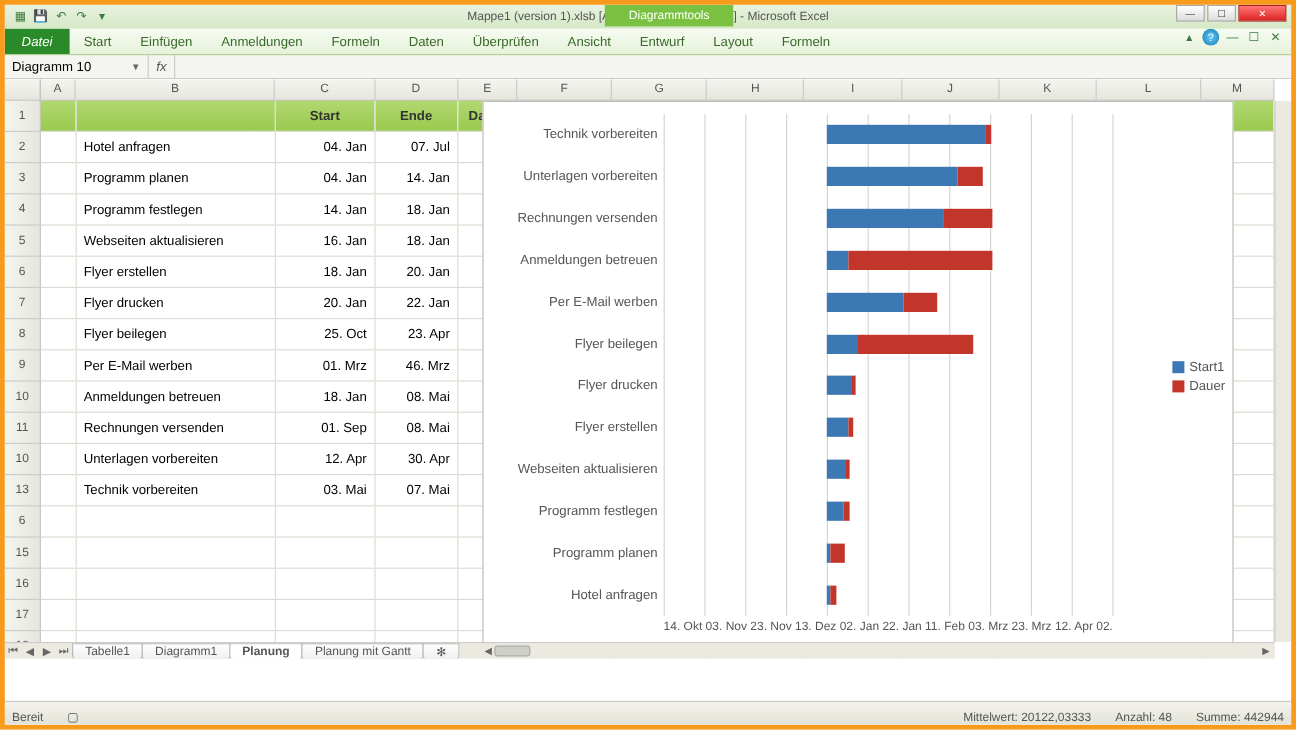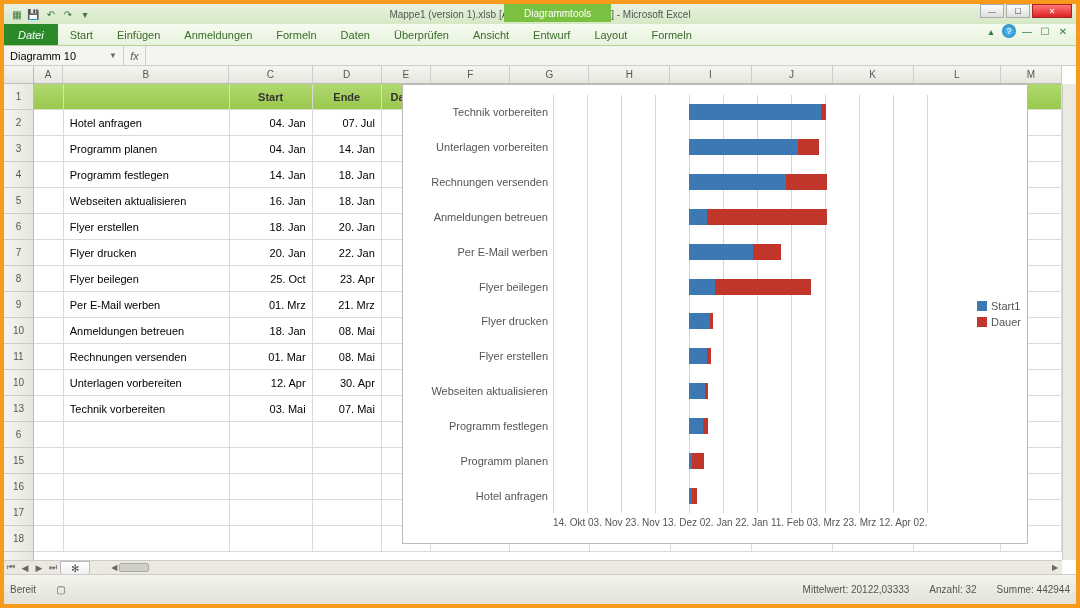--- a/index.html
+++ b/index.html
@@ -66,21 +66,21 @@
 .hscroll-area .nav span { width: 14px; text-align: center; font-size: 9px; color: #666; }
 .sheet-tab { font-size: 10px; padding: 0 10px; border: 1px solid #bbb; border-bottom: none; background: linear-gradient(#fff,#eee); height: 14px; display: flex; align-items: center; border-radius: 0 0 4px 4px; margin-right: -1px; color: #555; }
 .sheet-tab.active { background: #fff; font-weight: bold; }
 .hscroll-track { flex: 1; margin-left: 20px; position: relative; }
 .hscroll-track .thumb { position: absolute; left: 10px; width: 30px; top: 2px; bottom: 2px; background: #cfcfc7; border: 1px solid #aaa; border-radius: 2px; }
 .hscroll-track .arrow { position: absolute; top: 0; bottom: 0; width: 14px; display: flex; align-items: center; justify-content: center; font-size: 8px; color: #666; }
 .hscroll-track .arrow.l { left: -2px; }
 .hscroll-track .arrow.r { right: 0; }
 
 
-.status { height: 30px; background: linear-gradient(#f4f4ec,#e2e2d8); border-top: 1px solid #ccc; font-size: 10px; color: #555; display: flex; align-items: center; padding: 0 6px; gap: 20px; }
+.status { height: 20px; background: linear-gradient(#f4f4ec,#e2e2d8); border-top: 1px solid #ccc; font-size: 10px; color: #555; display: flex; align-items: flex-end; padding: 0 6px; gap: 20px; margin-top: 35px; }
 .status .spacer { flex: 1; }
 </style>
 </head>
 <body>
 
 <div class="titlebar">
   <div class="qat">
     <span class="qat-icon">▦</span>
     <span class="qat-icon">💾</span>
     <span class="qat-icon">↶</span>
@@ -283,21 +283,21 @@
         <div class="cell" style="width: 82px;"></div>
         <div class="cell" style="width: 82px;"></div>
         <div class="cell" style="width: 82px;"></div>
         <div class="cell" style="width: 88px;"></div>
         <div class="cell" style="width: 62px;"></div>
       </div>
       <div class="cellrow">
         <div class="cell" style="width: 30px;"></div>
         <div class="cell" style="width: 168px;">Per E-Mail werben</div>
         <div class="cell r" style="width: 84px;">01. Mrz</div>
-        <div class="cell r" style="width: 70px;">21. Mrz</div>
+        <div class="cell r" style="width: 70px;">46. Mrz</div>
         <div class="cell r" style="width: 50px;">26</div>
         <div class="cell" style="width: 80px;"></div>
         <div class="cell" style="width: 80px;"></div>
         <div class="cell" style="width: 82px;"></div>
         <div class="cell" style="width: 82px;"></div>
         <div class="cell" style="width: 82px;"></div>
         <div class="cell" style="width: 82px;"></div>
         <div class="cell" style="width: 88px;"></div>
         <div class="cell" style="width: 62px;"></div>
       </div>
@@ -312,21 +312,21 @@
         <div class="cell" style="width: 82px;"></div>
         <div class="cell" style="width: 82px;"></div>
         <div class="cell" style="width: 82px;"></div>
         <div class="cell" style="width: 82px;"></div>
         <div class="cell" style="width: 88px;"></div>
         <div class="cell" style="width: 62px;"></div>
       </div>
       <div class="cellrow">
         <div class="cell" style="width: 30px;"></div>
         <div class="cell" style="width: 168px;">Rechnungen versenden</div>
-        <div class="cell r" style="width: 84px;">01. Mar</div>
+        <div class="cell r" style="width: 84px;">01. Sep</div>
         <div class="cell r" style="width: 70px;">08. Mai</div>
         <div class="cell r" style="width: 50px;">38</div>
         <div class="cell" style="width: 80px;"></div>
         <div class="cell" style="width: 80px;"></div>
         <div class="cell" style="width: 82px;"></div>
         <div class="cell" style="width: 82px;"></div>
         <div class="cell" style="width: 82px;"></div>
         <div class="cell" style="width: 82px;"></div>
         <div class="cell" style="width: 88px;"></div>
         <div class="cell" style="width: 62px;"></div>
@@ -527,29 +527,35 @@
   </div>
 
   <div class="vscroll"></div>
   <div class="hscroll-area">
     <div class="nav">
         <span>⏮</span>
         <span>◀</span>
         <span>▶</span>
         <span>⏭</span>
       </div>
+    <div id="sheet-tabs" style="display:flex">
+        <div class="sheet-tab">Tabelle1</div>
+        <div class="sheet-tab">Diagramm1</div>
+        <div class="sheet-tab active">Planung</div>
+        <div class="sheet-tab">Planung mit Gantt</div>
+      </div>
     <span class="sheet-tab">✻</span>
     <div class="hscroll-track">
       <span class="arrow l">◀</span>
       <div class="thumb"></div>
       <span class="arrow r">▶</span>
     </div>
   </div>
 </div>
 
 <div class="status">
   <span>Bereit</span>
   <span>▢</span>
   <span class="spacer"></span>
   <span>Mittelwert: 20122,03333</span>
-  <span>Anzahl: 32</span>
+  <span>Anzahl: 48</span>
   <span>Summe: 442944</span>
 </div>
 
 </body></html>

